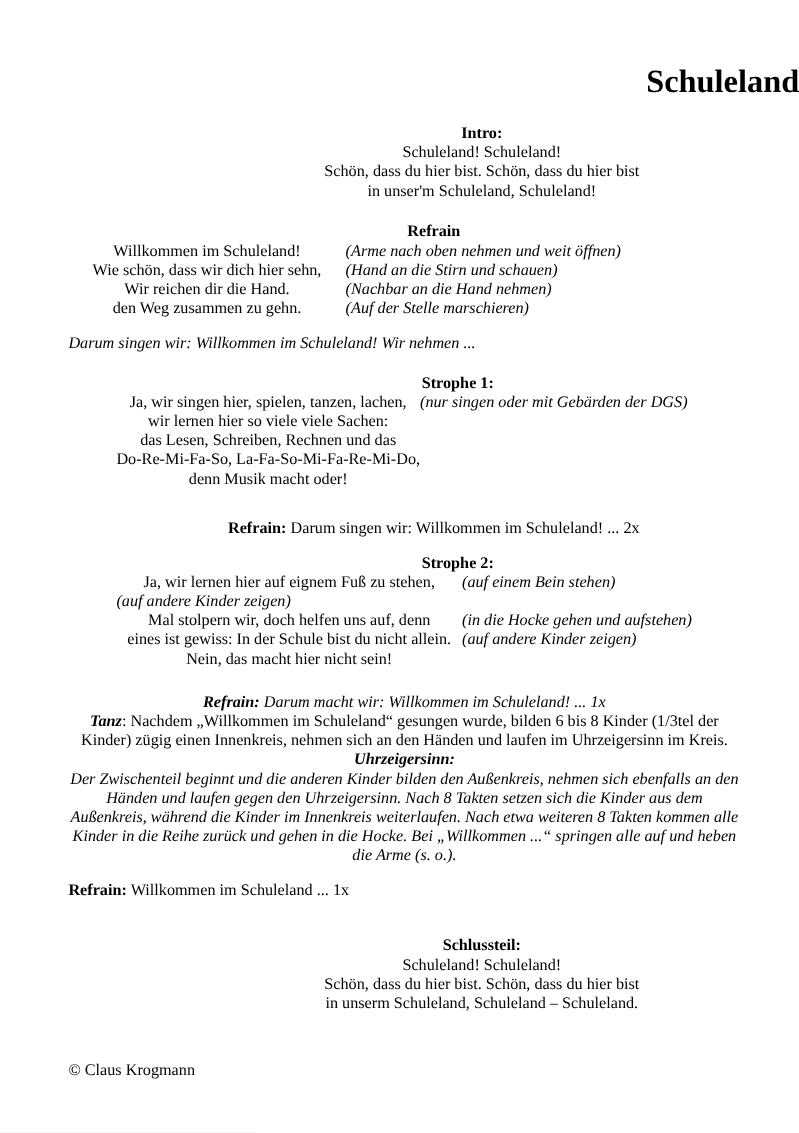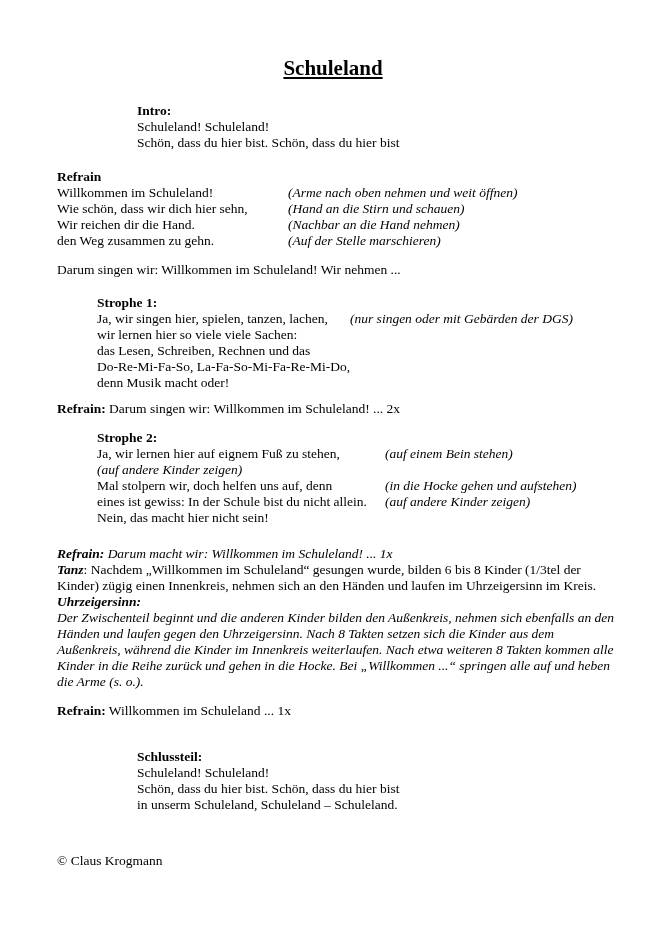--- a/index.html
+++ b/index.html
@@ -3,29 +3,29 @@
 <meta charset="utf-8">
 <style>
   html,body{margin:0;padding:0;background:#e8e8e8;}
   .doc{
     width:666px;height:944px;background:#ffffff;color:#000;
     font-family:"Liberation Serif","DejaVu Serif",serif;
     font-size:13.5px;line-height:16px;
     position:relative;overflow:hidden;margin:0 auto;
   }
   .title{
-    margin:0;padding-top:50px;font-size:21px;line-height:36px;
-    font-weight:bold;text-align:center;text-decoration:underline;
+    margin:0;padding-top:50px;font-size:27px;line-height:36px;
+    font-weight:bold;text-align:right;
   }
-  .sec{margin:0;}
+  .sec{margin:0;text-align:center;}
   .sec-intro{margin:17px 0 0 137px;}
   .sec-refrain{margin:18px 0 0 57px;}
-  .line-darum{margin:13px 0 0 57px;}
+  .line-darum{margin:13px 0 0 57px;font-style:italic;}
   .sec-strophe1{margin:17px 0 0 97px;}
-  .line-refrain2x{margin:10px 0 0 57px;}
+  .line-refrain2x{margin:25px 0 0 57px;text-align:center;}
   .sec-strophe2{margin:13px 0 0 97px;}
   .sec-tanz{margin:20px 0 0 57px;width:560px;}
   .line-refrain-final{margin:13px 0 16px 57px;}
   .sec-schluss{margin:30px 0 0 137px;}
   .footer{margin:40px 0 0 57px;}
   .h{font-weight:bold;}
   .hi{font-weight:bold;font-style:italic;}
   .it{font-style:italic;}
   .row{display:flex;}
   .lyric{white-space:nowrap;flex-shrink:0;}
@@ -38,20 +38,21 @@
 <body>
 
 <div class="doc">
 
   <h1 class="title">Schuleland</h1>
 
   <div class="sec sec-intro">
     <div class="h">Intro:</div>
     <div>Schuleland! Schuleland!</div>
     <div>Schön, dass du hier bist. Schön, dass du hier bist</div>
+    <div>in unser'm Schuleland, Schuleland!</div>
   </div>
 
   <div class="sec sec-refrain">
     <div class="h">Refrain</div>
     <div class="row">
       <span class="lyric">Willkommen im Schuleland!</span>
       <span class="action">(Arme nach oben nehmen und weit öffnen)</span>
     </div>
     <div class="row">
       <span class="lyric">Wie schön, dass wir dich hier sehn,</span>

